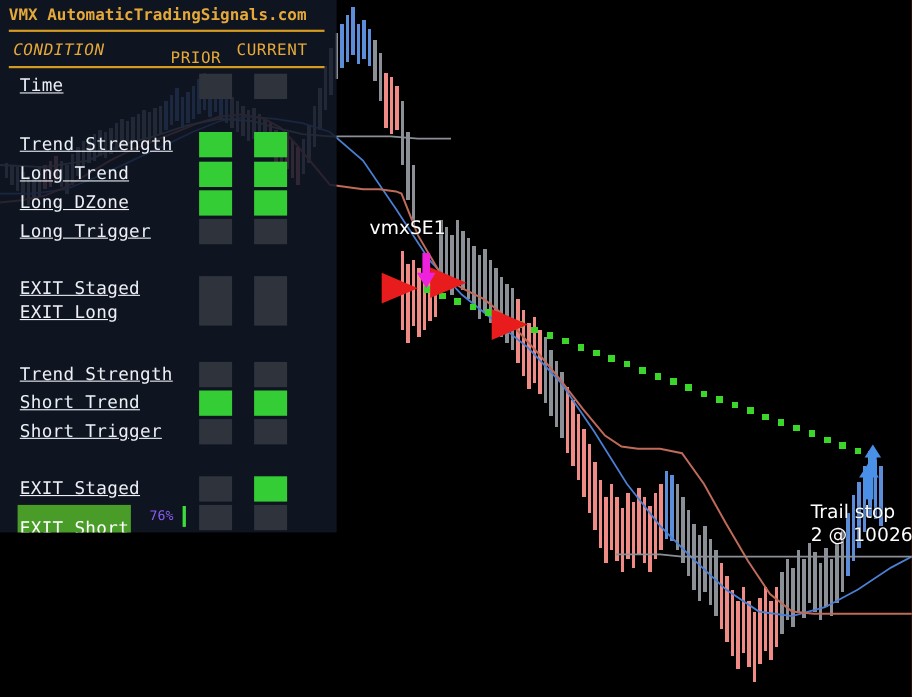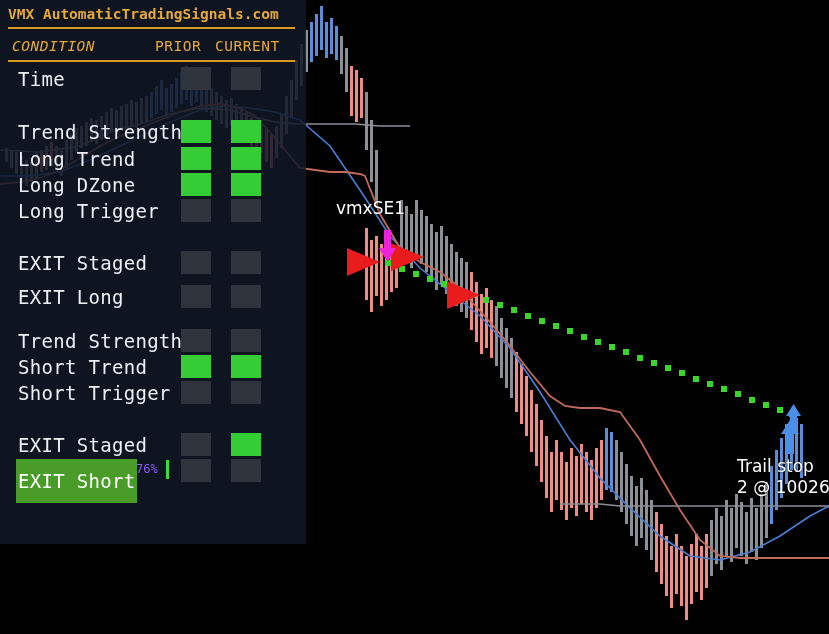--- a/index.html
+++ b/index.html
@@ -9,36 +9,36 @@
   #screen{position:absolute;inset:0;width:829px;height:634px;background:#050505;overflow:hidden;}
 
   
   #chart{position:absolute;inset:0;width:829px;height:634px;background:#c2410c;}
   #chart svg{display:block;}
 
   .ann{position:absolute;color:#ffffff;font-family:"DejaVu Sans","Liberation Sans",sans-serif;
        font-size:17px;line-height:21px;white-space:nowrap;text-shadow:0 0 2px #000;}
 
   
-  #panel{position:absolute;left:0;top:0;width:306px;height:544px;
+  #panel{position:absolute;left:0;top:0;width:306px;height:484px;
          background:rgba(17,23,38,0.86);overflow:hidden;text-align:right;}
   #panel-title{position:absolute;left:8px;top:6px;font-size:14.5px;font-weight:bold;
                color:#e5a93a;letter-spacing:0px;white-space:nowrap;}
   .rule{position:absolute;left:8px;width:287px;height:2px;background:#d59b20;}
   #rule1{top:27px;}
   #rule2{top:60px;}
 
   .hdr{position:absolute;top:38px;font-size:14.5px;color:#e5a93a;letter-spacing:0.5px;}
   #hdr-cond{left:12px;font-style:italic;}
-  #hdr-prior{left:155px;}
+  #hdr-prior{left:155px;margin-top:7px;}
   #hdr-current{left:215px;}
 
   .row{position:absolute;left:0;width:306px;height:24px;}
-  .row-label{position:absolute;left:18px;top:2px;font-size:19px;color:#eceff4;
-             white-space:nowrap;letter-spacing:0.3px;}
+  .row-label{position:absolute;left:18px;top:2px;font-size:16px;color:#eceff4;
+             white-space:nowrap;letter-spacing:0.3px;text-decoration:underline;}
   .cell{position:absolute;top:1px;width:30px;height:23px;background:#2e333c;}
   .cell.prior{left:181px;}
   .cell.current{left:231px;}
   .cell.on{background:#35cd35;}
 
   
   .row-label.sel{background:#4a9c28;color:#ffffff;padding:11px 2px;left:16px;top:1px;}
   .pct{position:absolute;left:136px;top:4px;font-size:12px;color:#8b5cf6;}
   .caret{position:absolute;left:166px;top:2px;width:3px;height:19px;background:#3ddc3d;}
 </style>
@@ -371,21 +371,21 @@
         <div class="row" style="top: 198px;">
           <div class="row-label">Long Trigger</div>
           <div class="cell prior"></div>
           <div class="cell current"></div>
         </div>
         <div class="row" style="top: 250px;">
           <div class="row-label">EXIT Staged</div>
           <div class="cell prior"></div>
           <div class="cell current"></div>
         </div>
-        <div class="row" style="top: 284px;">
+        <div class="row" style="top: 272px;">
           <div class="row-label">EXIT Long</div>
           <div class="cell prior"></div>
           <div class="cell current"></div>
         </div>
         <div class="row" style="top: 328px;">
           <div class="row-label">Trend Strength</div>
           <div class="cell prior"></div>
           <div class="cell current"></div>
         </div>
         <div class="row" style="top: 354px;">

